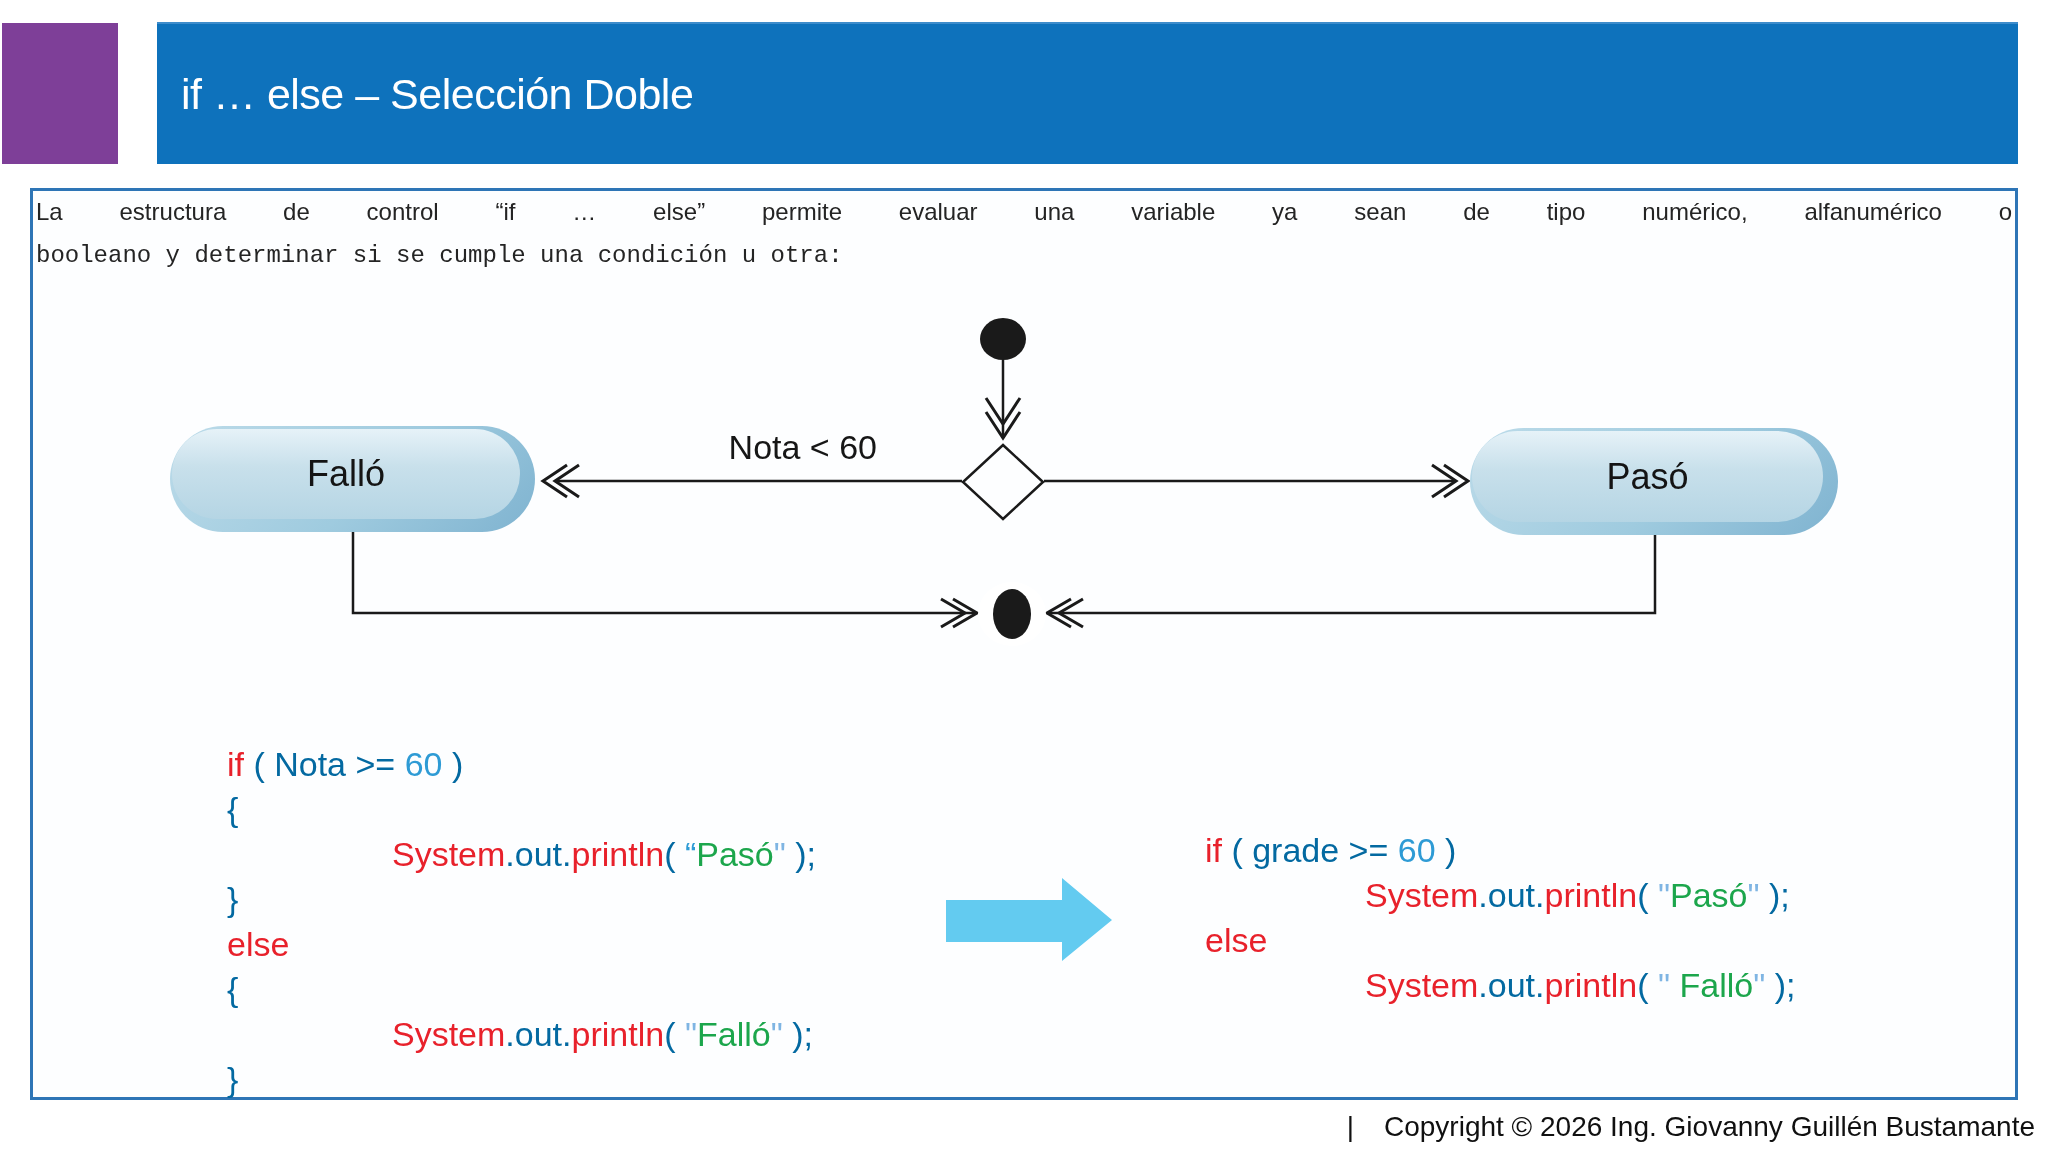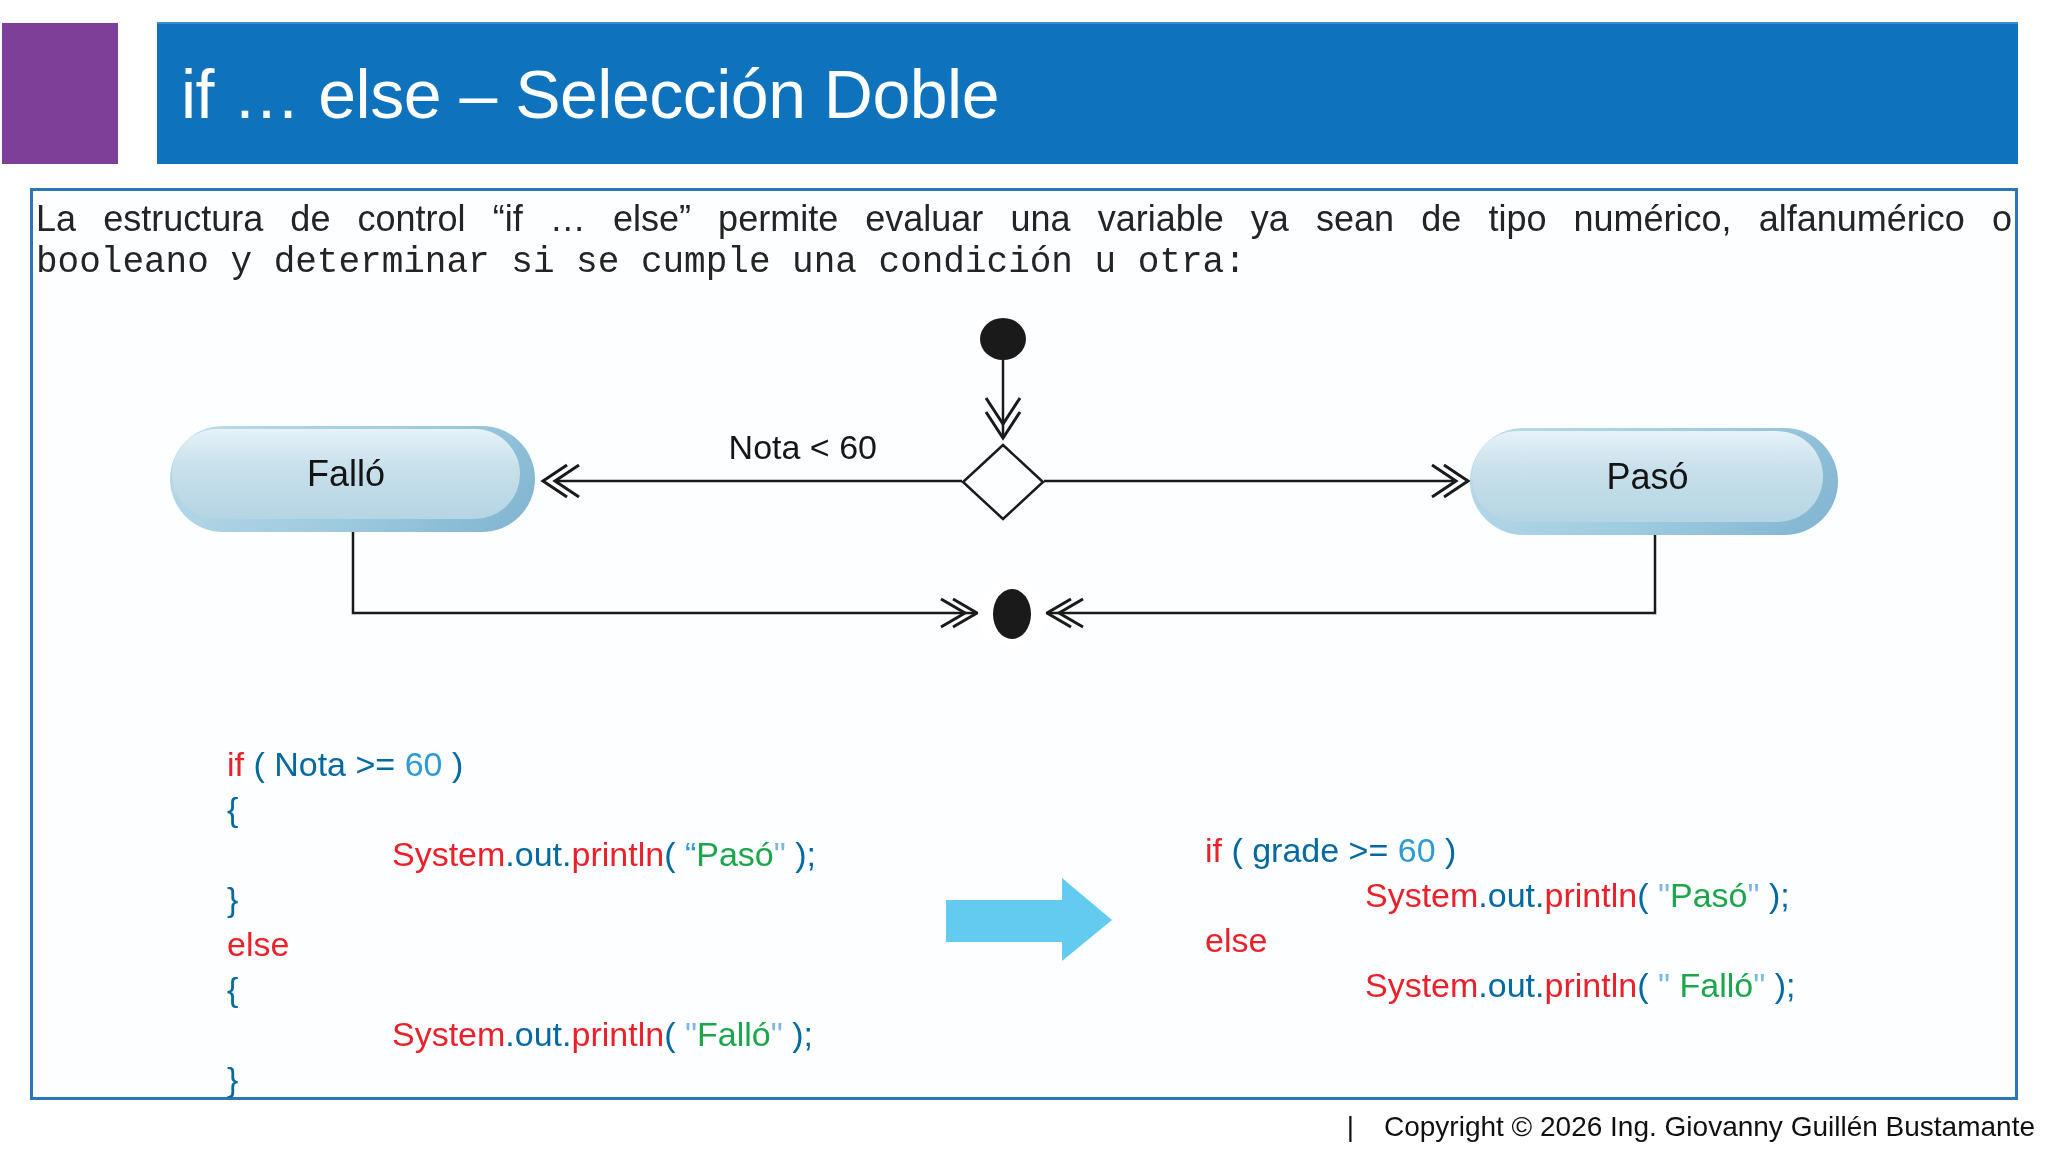--- a/index.html
+++ b/index.html
@@ -7,28 +7,28 @@
     position:relative;width:2048px;height:1152px;overflow:hidden;background:#ffffff;
     font-family:"Liberation Sans", sans-serif;color:#1c1c1c;
   }
   
   .accent-square{position:absolute;left:2px;top:23px;width:116px;height:141px;background:var(--accent-purple);}
   .title-bar{
     position:absolute;left:157px;top:22px;width:1861px;height:142px;background:var(--header-blue);
     display:flex;align-items:center;box-sizing:border-box;padding-left:24px;
     border-top:2px solid #3d8ccb;
   }
-  .title-bar .title{color:#ffffff;font-size:68px;letter-spacing:-0.5px;}
+  .title-bar .title{color:#ffffff;font-size:43px;letter-spacing:-0.5px;}
   
   .content-box{
     position:absolute;left:30px;top:188px;width:1988px;height:912px;box-sizing:border-box;
     border:3px solid var(--box-border);background:#fdfeff;
   }
   
-  .intro-line{position:absolute;left:36px;width:1976px;font-size:36px;color:#242424;}
+  .intro-line{position:absolute;left:36px;width:1976px;font-size:24px;color:#242424;}
   .intro-line.l1{top:198px;text-align:justify;text-align-last:justify;}
   .intro-line.l2{top:242px;font-family:Liberation Mono, monospace;}
   
   .flow-svg{position:absolute;left:0;top:0;width:2048px;height:1152px;pointer-events:none;}
   .flow-svg path, .flow-svg line{stroke:#1a1a1a;fill:none;}
   
   .branch-label{position:absolute;font-size:34px;color:#161616;text-align:center;width:300px;}
   .branch-label.left{left:577px;top:428px;text-align:right;}
   .branch-label.right{left:1100px;top:428px;}
   

